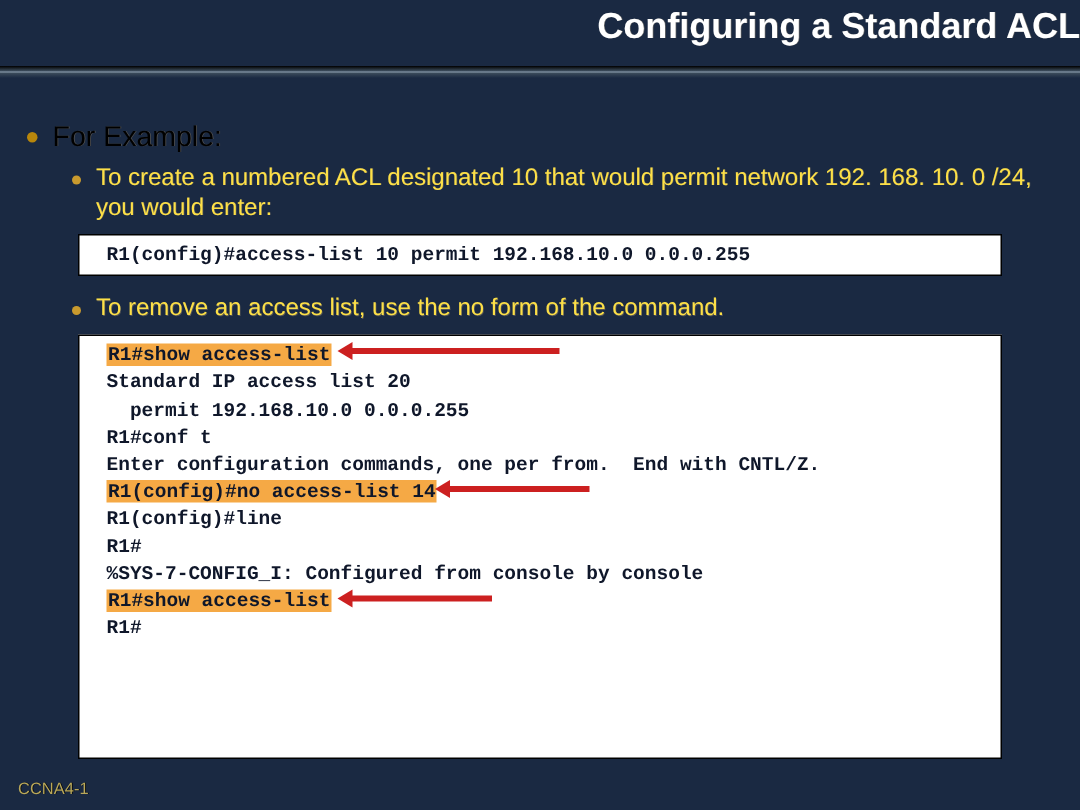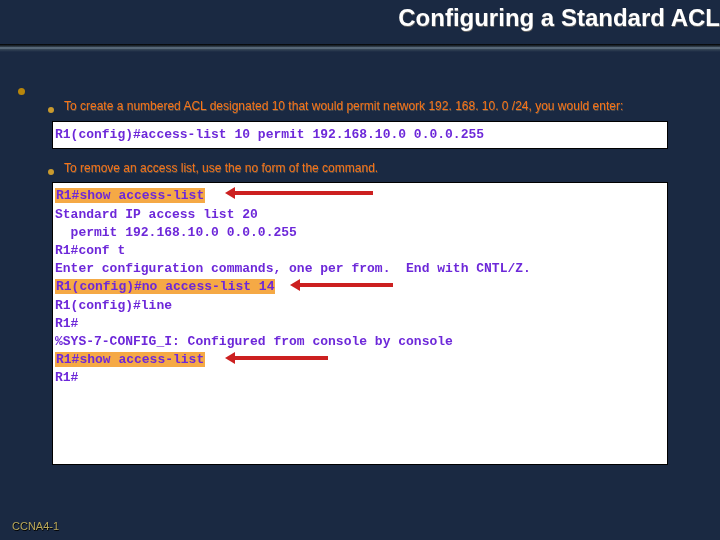--- a/index.html
+++ b/index.html
@@ -49,34 +49,34 @@
   }
   .dot-1 { background: #b8860b; }
   .dot-2 { background: #c99a2e; width: 6px; height: 6px; }
   .bt {
     color: #000;
     font-size: 19px;
     line-height: 1.3;
     text-shadow: 0.5px 0.5px 0 #555;
   }
   .bt2 {
-    color: #f97316;
-    font-size: 12px;
+    color: #fde047;
+    font-size: 16px;
     line-height: 1.3;
     text-shadow: 0.5px 0.5px 0 #555;
   }
   .codebox {
     background: #fff;
     border: 1px solid #000;
     margin: 4px 34px 12px 34px;
-    padding: 4px 2px;
+    padding: 4px 18px;
     font-family: "Courier New", Courier, monospace;
     font-size: 13px;
     font-weight: bold;
-    color: #6d28d9;
+    color: #0f172a;
     position: relative;
     line-height: 1.4;
     white-space: pre;
   }
   .codebox .hl {
     background: #f5a945;
     padding: 0 1px;
   }
   .arrow {
     position: absolute;
@@ -103,20 +103,21 @@
 </style>
 </head>
 <body>
 
 <div class="title">Configuring a Standard ACL</div>
 <div class="divider"></div>
 
 <div class="content">
   <div class="bullet-1">
     <span class="dot dot-1"></span>
+    <span class="bt">For Example:</span>
   </div>
   <div class="bullet-2">
     <span class="dot dot-2"></span>
     <span class="bt2">To create a numbered ACL designated 10 that would permit network 192. 168. 10. 0 /24, you would enter:</span>
   </div>
 
   <div class="codebox"><span>R1(config)#access-list 10 permit 192.168.10.0 0.0.0.255</span></div>
 
   <div class="bullet-2">
     <span class="dot dot-2"></span>

